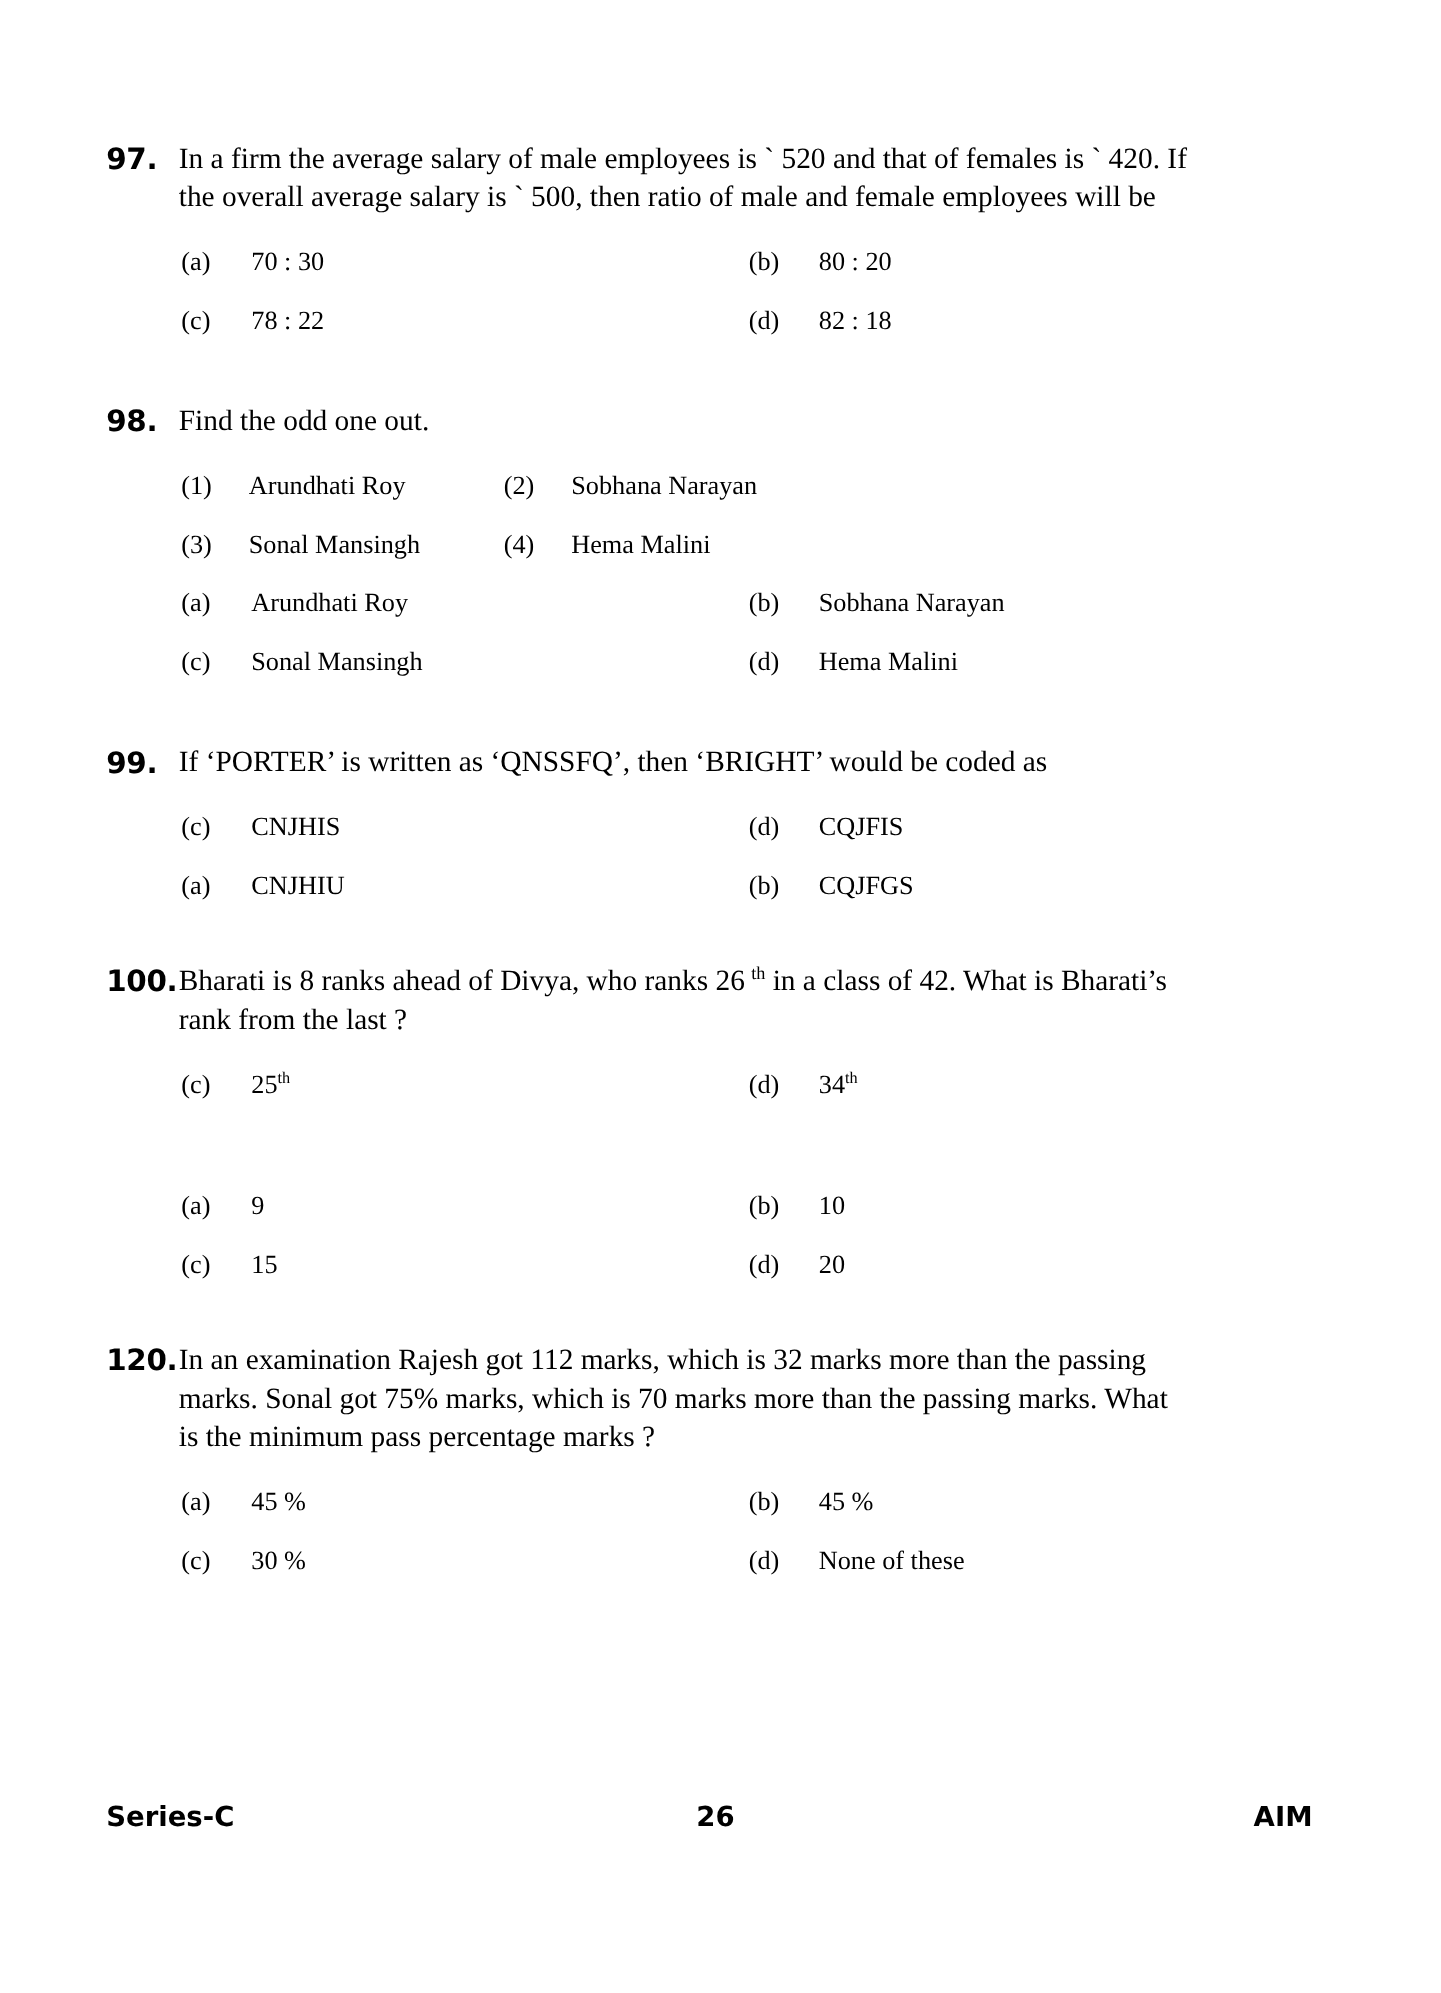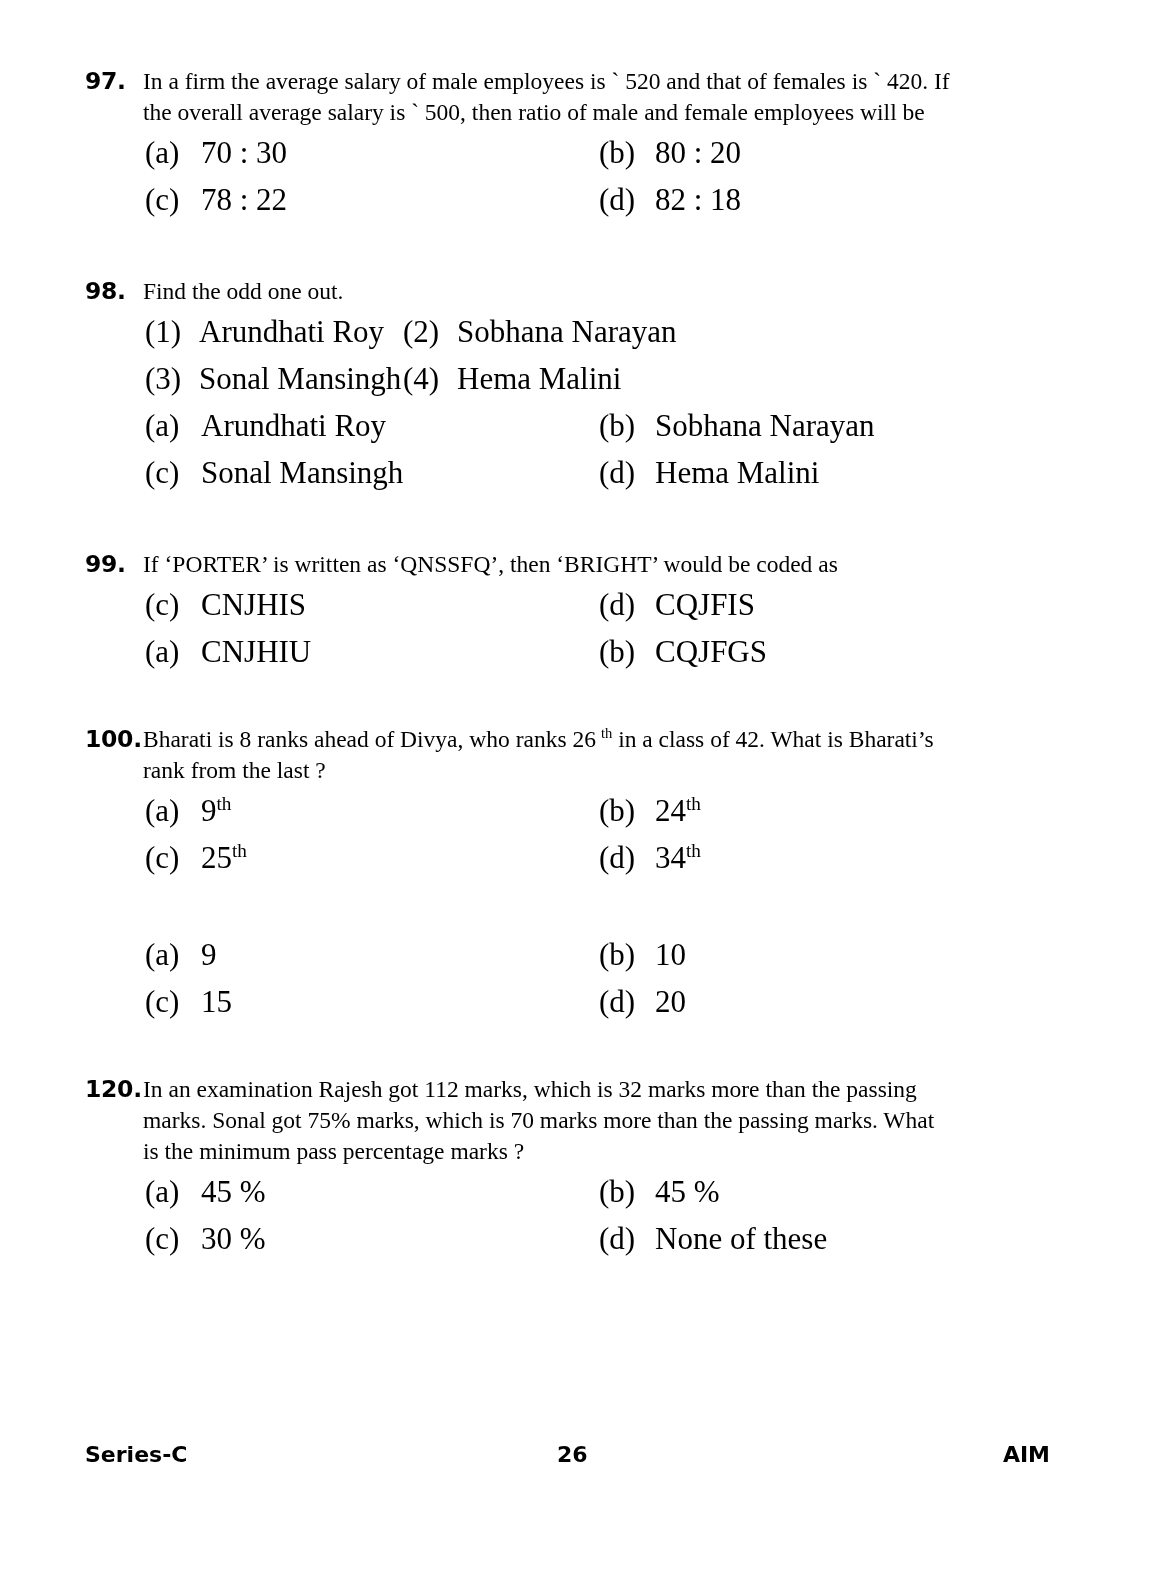--- a/index.html
+++ b/index.html
@@ -15,21 +15,21 @@
     color: #000000;
     overflow: hidden;
   }
 
   .page {
     position: absolute;
     left: 0; top: 0;
     width: 1058px;
     height: 1594px;
     box-sizing: border-box;
-    padding: 66px 103px 0 85px;
+    padding: 112px 103px 0 85px;
   }
 
   
   .qblock {
     position: relative;
     margin-bottom: 0;
   }
 
   .qhead {
     position: relative;
@@ -62,22 +62,22 @@
   .opts {
     position: relative;
     margin-top: 10px;
   }
   .optrow {
     position: relative;
     height: 47px;
   }
   .opt {
     position: absolute;
-    top: 0;
-    font-size: 31px;
+    top: 10px;
+    font-size: 21px;
     line-height: 30px;
     white-space: nowrap;
   }
   .opt .lab {
     display: inline-block;
     width: 56px;
   }
   .opt.col-l { left: 60px; }
   .opt.col-r { left: 498px; margin-left: 16px; }
 
@@ -217,28 +217,20 @@
   <div class="gap-b"></div>
 
   <div class="qblock">
     <div class="qhead">
       <span class="qnum">100.</span>
       <span class="qtext"><span>Bharati is 8 ranks ahead of Divya, who ranks 26</span><sup class="sp-sup">th</sup><span> in a class of 42. What is Bharati’s rank from the last ?</span></span>
     </div>
     <div class="opts">
       <div class="optrow">
         <div class="opt col-l">
-          <span class="lab">(a)</span><span>9</span><sup>th</sup>
-        </div>
-        <div class="opt col-r">
-          <span class="lab">(b)</span><span>24</span><sup>th</sup>
-        </div>
-      </div>
-      <div class="optrow">
-        <div class="opt col-l">
           <span class="lab">(c)</span><span>25</span><sup>th</sup>
         </div>
         <div class="opt col-r">
           <span class="lab">(d)</span><span>34</span><sup>th</sup>
         </div>
       </div>
     </div>
   </div>
 
   <div class="gap-b"></div>

